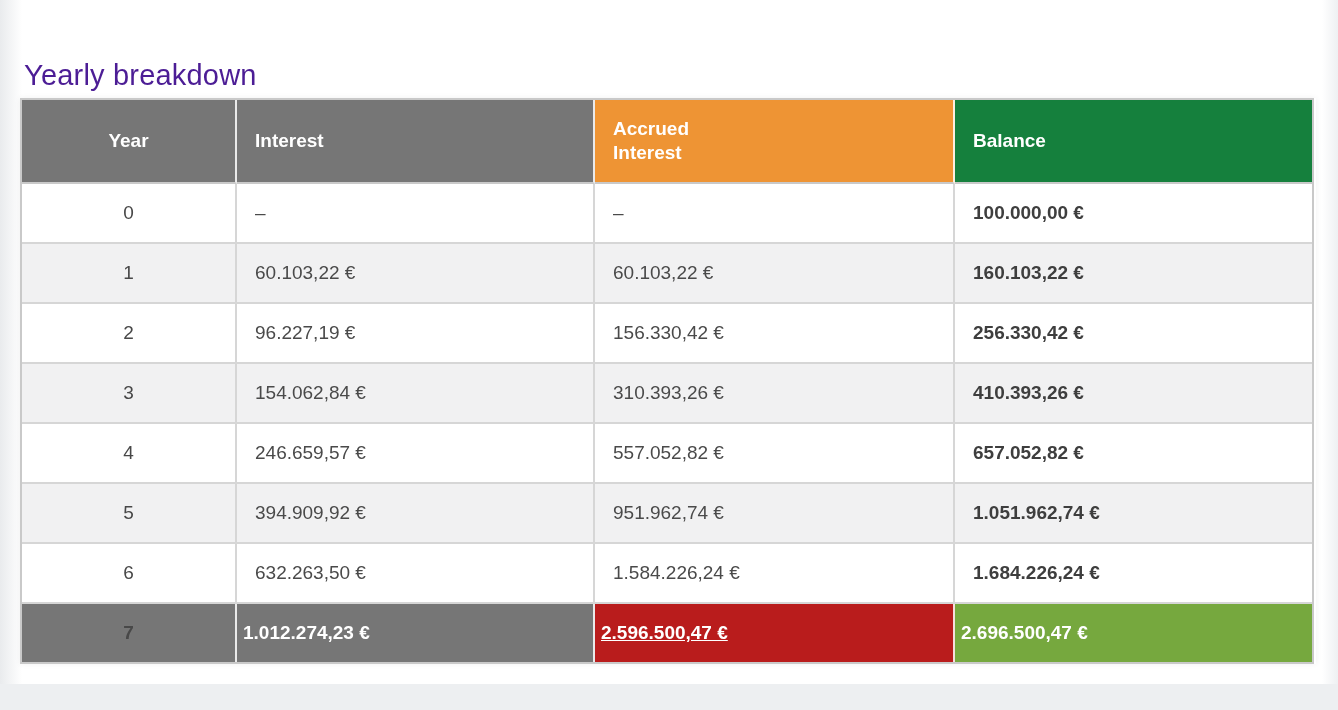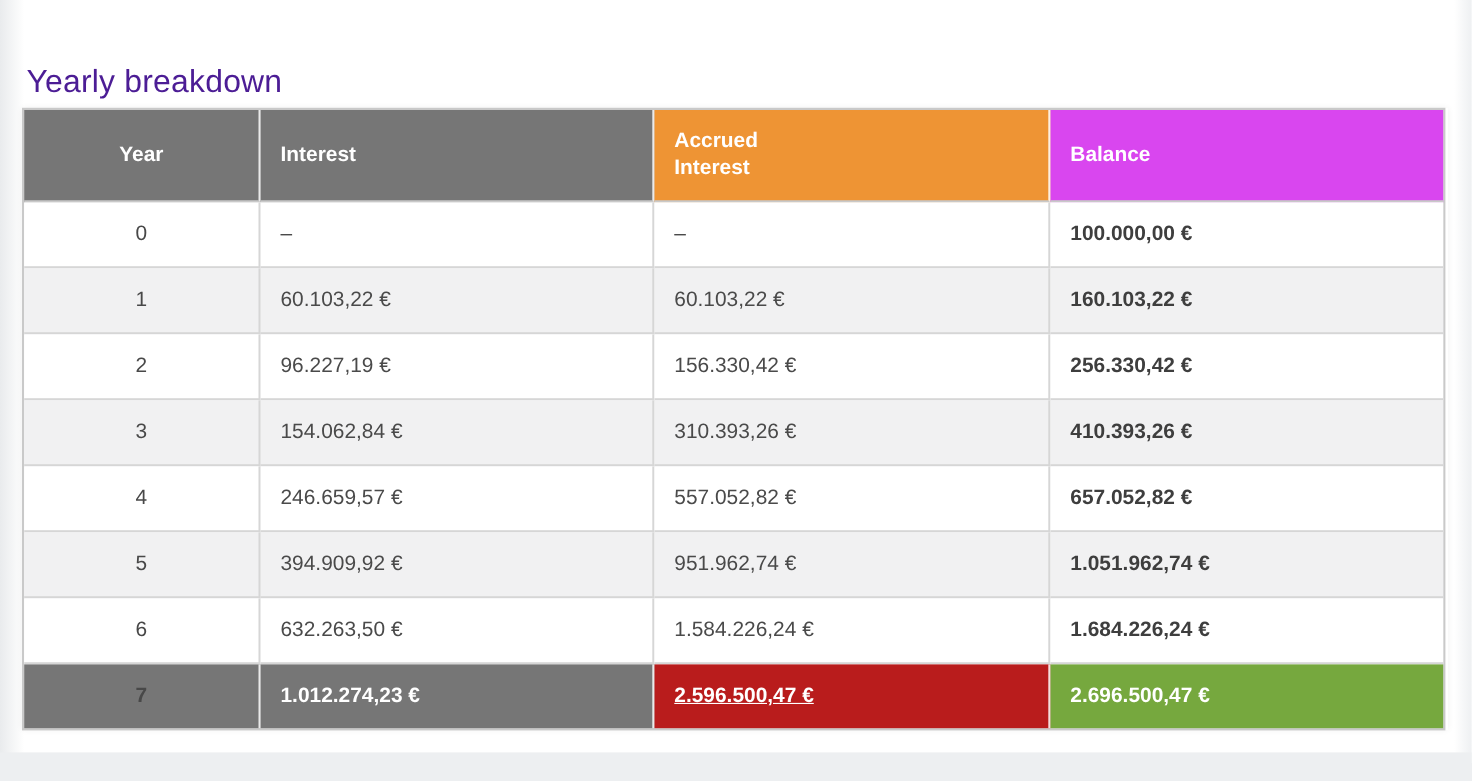--- a/index.html
+++ b/index.html
@@ -65,21 +65,21 @@
   }
   tbody td:last-child { border-right: none; }
   tbody tr:last-child td { border-bottom: 2px solid #d6d6d6; }
   tbody tr:nth-child(even) td { background: #f1f1f2; }
   td.year { text-align: center; padding-left: 0; color: #484848; }
   td.balance { font-weight: bold; color: #3e3e3e; }
 
   tfoot td {
     height: 58px; vertical-align: middle;
     color: #ffffff; font-weight: bold;
-    padding-left: 18px;
+    padding-left: 6px;
     border-right: 2px solid rgba(255,255,255,0.85);
   }
   tfoot td:last-child { border-right: none; }
   tfoot td.year { text-align: center; padding-left: 0; }
 </style>
 </head>
 <body>
 
 <div class="left-shade"></div>
 <div class="right-shade"></div>
@@ -100,21 +100,21 @@
         <th class="center" style="background-color: rgb(118, 118, 118);">
           <span class="hdr-label">Year</span>
         </th>
         <th style="background-color: rgb(118, 118, 118);">
           <span class="hdr-label">Interest</span>
         </th>
         <th style="background-color: rgb(238, 148, 52); margin-left: 47px;">
           <span class="hdr-label">Accrued
 Interest</span>
         </th>
-        <th style="background-color: #d946ef;">
+        <th style="background-color: #15803d;">
           <span class="hdr-label">Balance</span>
         </th>
       </tr>
     </thead>
     <tbody>
       <tr>
         <td class="year">0</td>
         <td>–</td>
         <td>–</td>
         <td class="balance">100.000,00 €</td>

